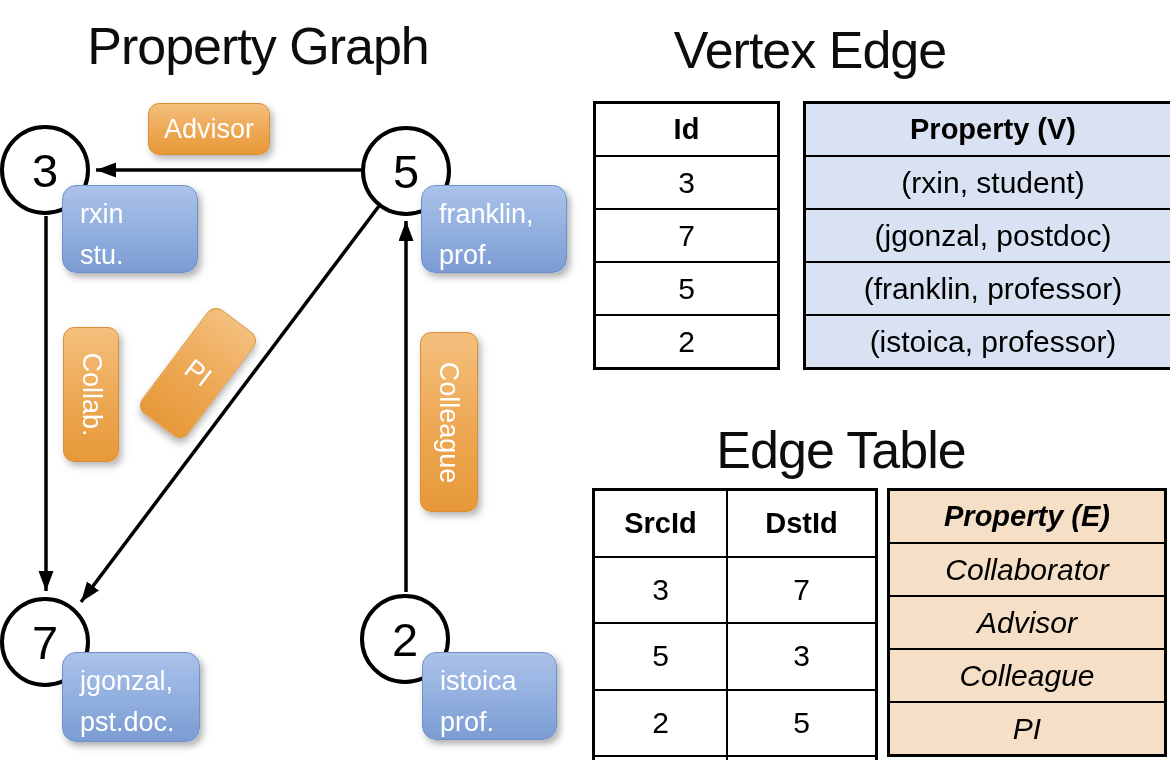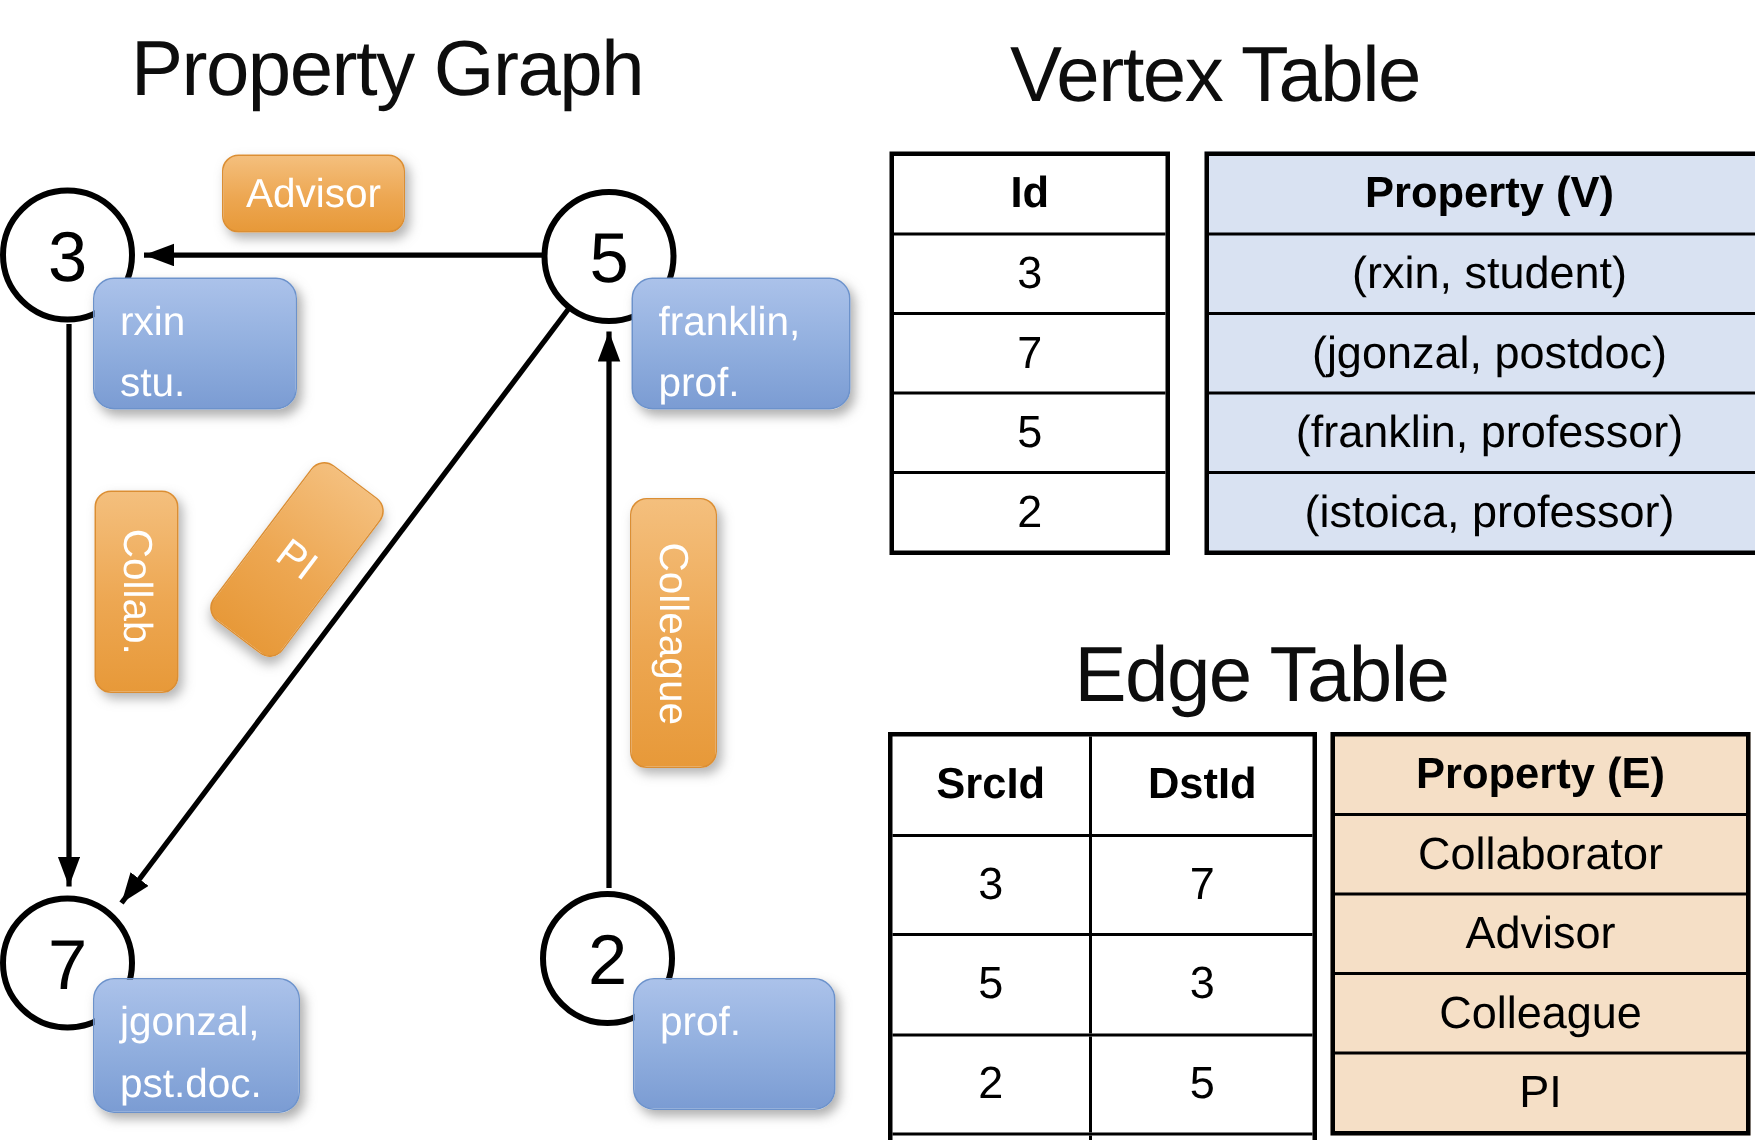--- a/index.html
+++ b/index.html
@@ -52,21 +52,21 @@
     font-size:30px; border-top:2px solid #000;
   }
   .trow.th { border-top:none; font-weight:bold; font-size:29px; }
   .duo { padding:0; }
   .duo .cell {
     flex:1; height:100%; display:flex; align-items:center; justify-content:center;
   }
   .duo .cell.c1 { flex:0 0 131px; }
   .duo .cell.c2 { border-left:2px solid #000; }
   .bg-blue   { background:#d9e2f2;margin-left:16px; }
-  .bg-orange { background:#f5dfc6; }
+  .bg-orange { background:#f5dfc6;font-style:italic; }
 </style>
 </head>
 <body>
 
 <div class="canvas">
 
   <div class="big-title" style="left:258px; top:16px;">Property Graph</div>
 
   <svg class="edges" width="585" height="760" viewBox="0 0 585 760">
     <defs>
@@ -112,24 +112,25 @@
   </div>
   <div class="vlabel" style="left:421px; top:185px; width:146px; height:88px;">
     <div>franklin,</div>
     <div>prof.</div>
   </div>
   <div class="vlabel" style="left:62px;  top:652px; width:138px; height:90px;">
     <div>jgonzal,</div>
     <div>pst.doc.</div>
   </div>
   <div class="vlabel" style="left:422px; top:652px; width:135px; height:88px;">
+    <div>istoica</div>
     <div>prof.</div>
   </div>
 
-  <div class="big-title" style="left:810px; top:20px;">Vertex Table</div>
+  <div class="big-title" style="left:810px; top:20px;">Vertex Edge</div>
 
   <div class="tbox" style="left:593px; top:101px; width:187px; height:269px;">
     <div class="trow th">Id</div>
     <div class="trow">3</div>
     <div class="trow">7</div>
     <div class="trow">5</div>
     <div class="trow">2</div>
   </div>
 
   <div class="tbox bg-blue" style="left:787px; top:101px; width:380px; height:269px;">

